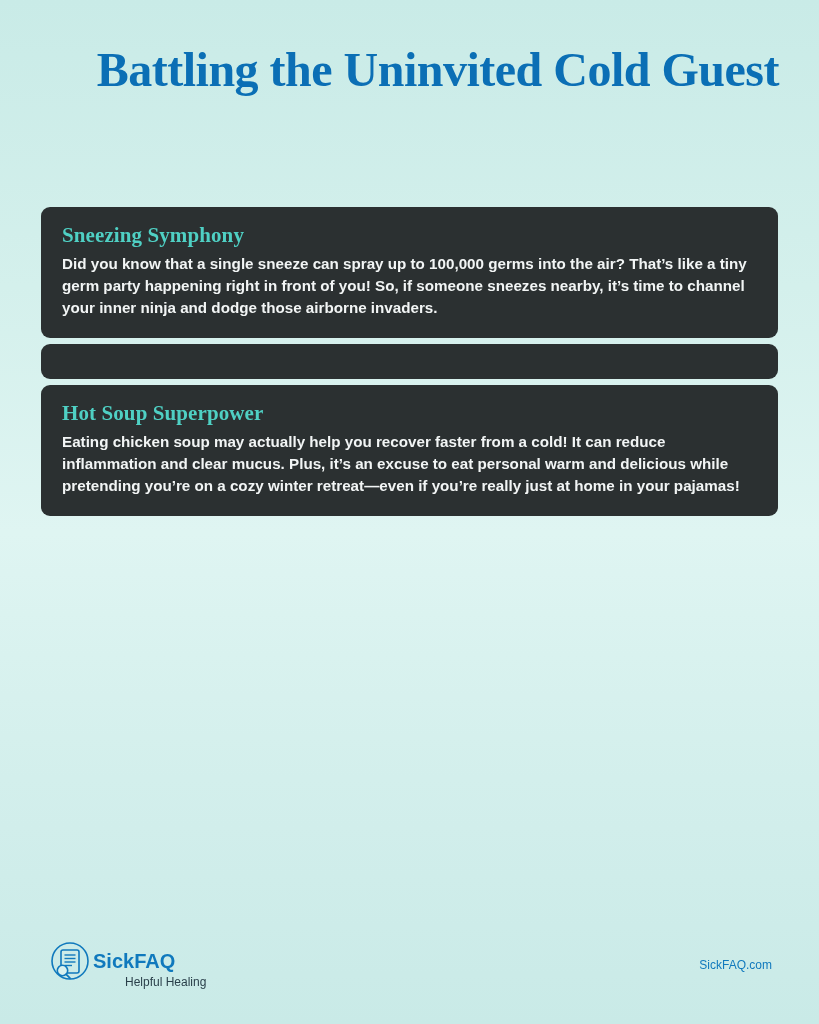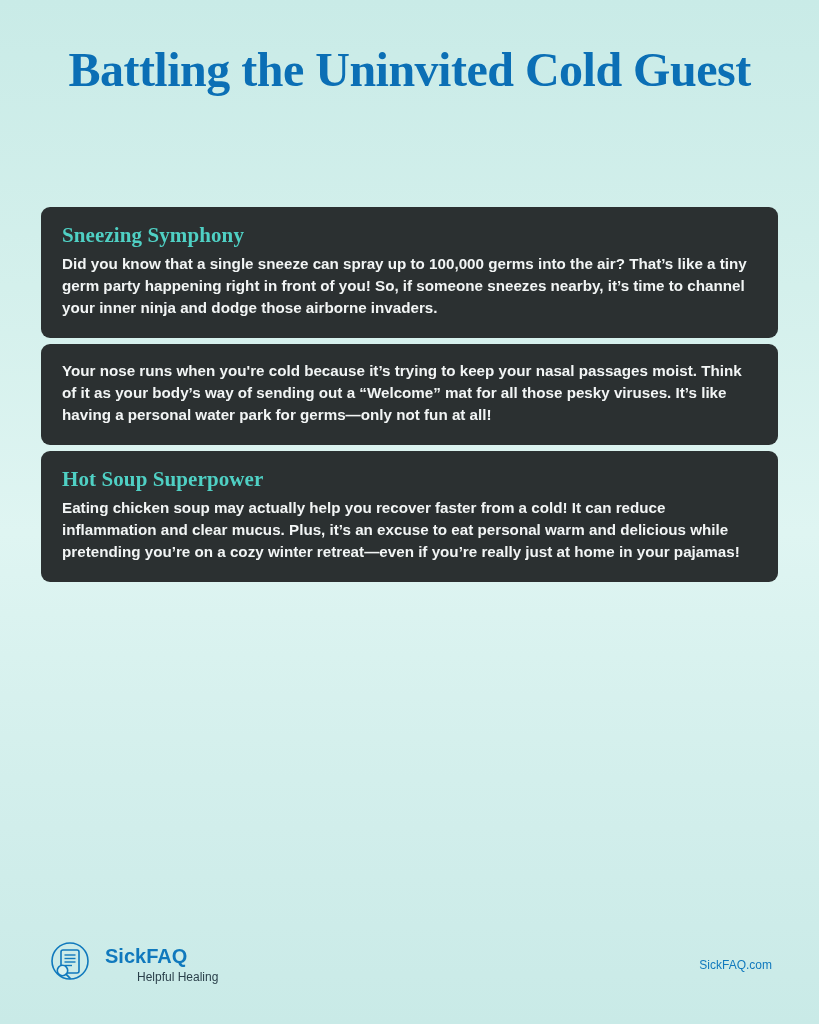--- a/index.html
+++ b/index.html
@@ -14,21 +14,21 @@
     overflow: hidden;
   }
   .page {
     position: absolute;
     inset: 0;
     background: linear-gradient(180deg, #c9ebe7 0%, #d4f0ec 28%, #dff5f2 52%, #d3efec 76%, #c9eae7 100%);
     padding: 0;
   }
   .title {
     margin: 44px 40px 0 40px;
-    text-align: center;
+    text-align: right;
     font-family: "Liberation Serif", serif;
     font-weight: bold;
     font-size: 48px;
     line-height: 1.1;
     letter-spacing: -0.5px;
     color: #0b6fb5;
   }
   .subtitle-wrap {
     display: flex;
     justify-content: center;
@@ -75,22 +75,21 @@
     position: absolute;
     left: 0; right: 0;
     bottom: 34px;
     padding: 0 47px;
     display: flex;
     align-items: center;
     justify-content: space-between;
   }
   .brand {
     display: flex;
-    align-items: center;
-    gap: 12px;
+    align-items: flex-end;
   }
   .brand-text { line-height: 1.15; }
   .brand-name {
     color: #1079bd;
     font-size: 20px;
     font-weight: bold;
   }
   .brand-tag {
     color: #2a3f4a;
     font-size: 12px;
@@ -113,21 +112,20 @@
 
 
   <div class="cards">
 
     <div class="card">
       <div class="card-title">Sneezing Symphony</div>
       <div class="card-body">Did you know that a single sneeze can spray up to 100,000 germs into the air? That’s like a tiny germ party happening right in front of you! So, if someone sneezes nearby, it’s time to channel your inner ninja and dodge those airborne invaders.</div>
     </div>
 
     <div class="card">
-      <div class="card-body">Your nose runs when you're cold because it’s trying to keep your nasal passages moist. Think of it as your body’s way of sending out a “Welcome” mat for all those pesky viruses. It’s like having a personal water park for germs—only not fun at all!</div>
     </div>
 
     <div class="card">
       <div class="card-title">Hot Soup Superpower</div>
       <div class="card-body">Eating chicken soup may actually help you recover faster from a cold! It can reduce inflammation and clear mucus. Plus, it’s an excuse to eat personal warm and delicious while pretending you’re on a cozy winter retreat—even if you’re really just at home in your pajamas!</div>
     </div>
 
   </div>
 
   <div class="footer">

